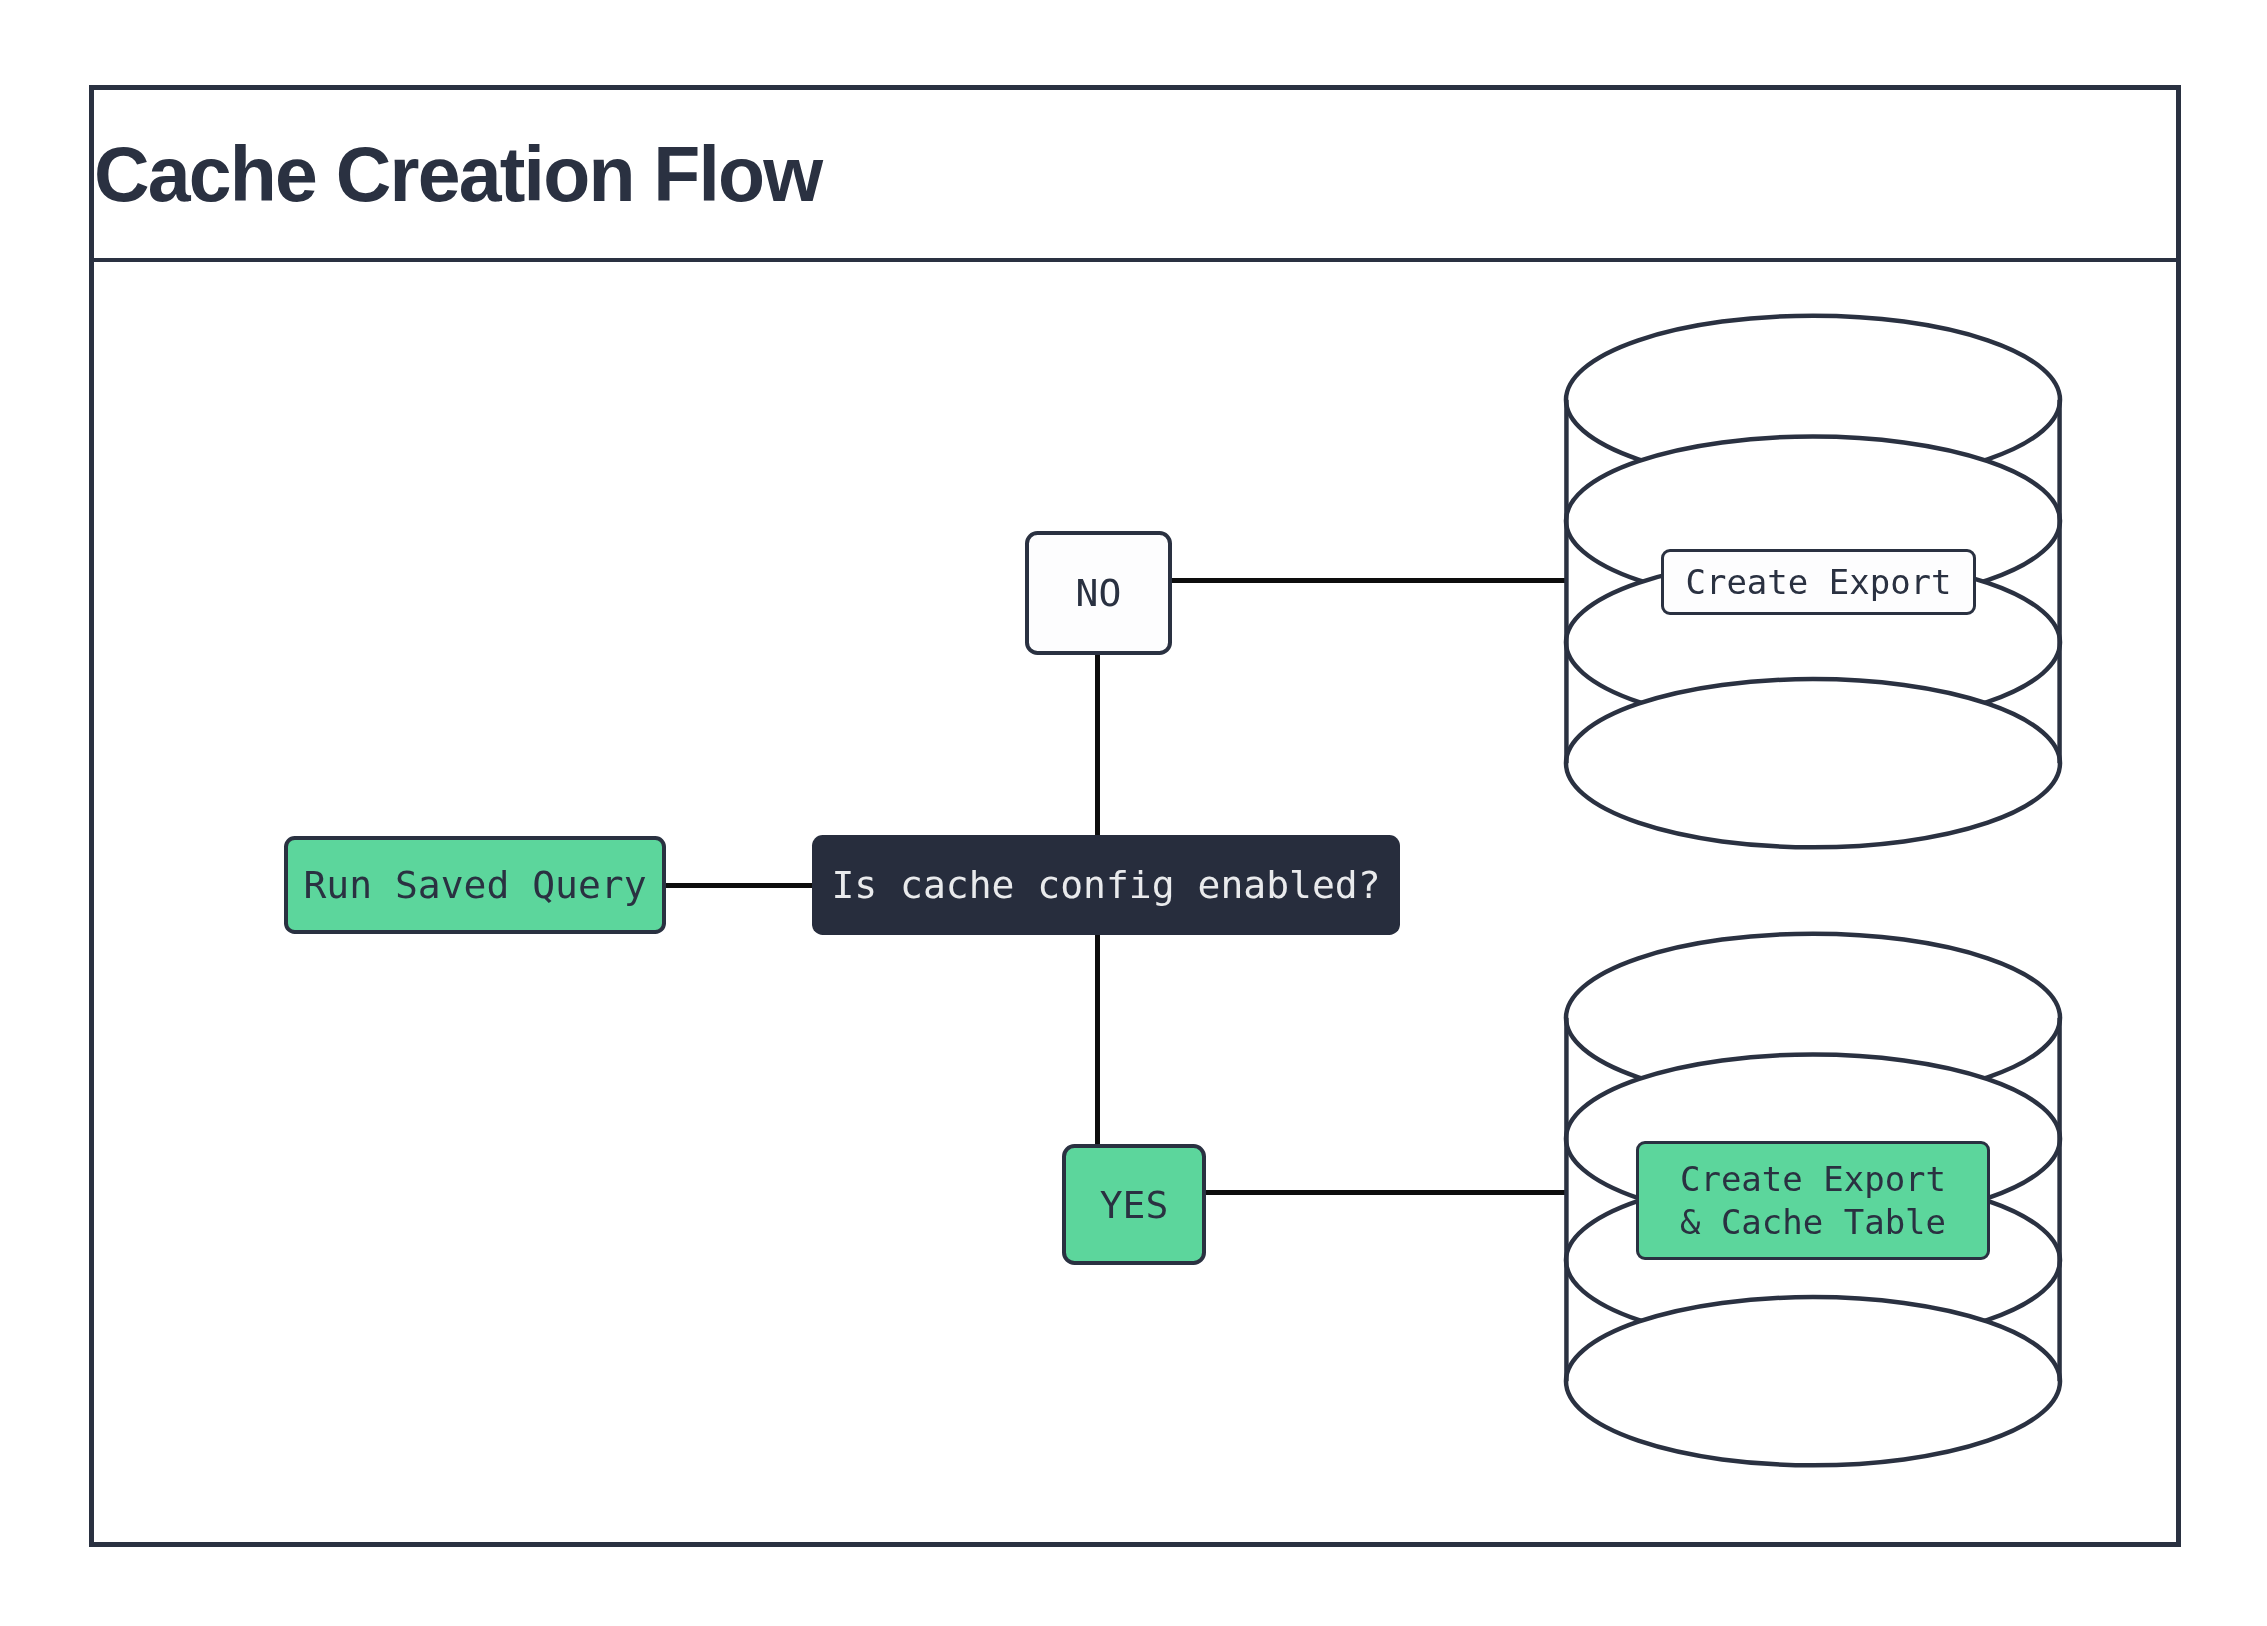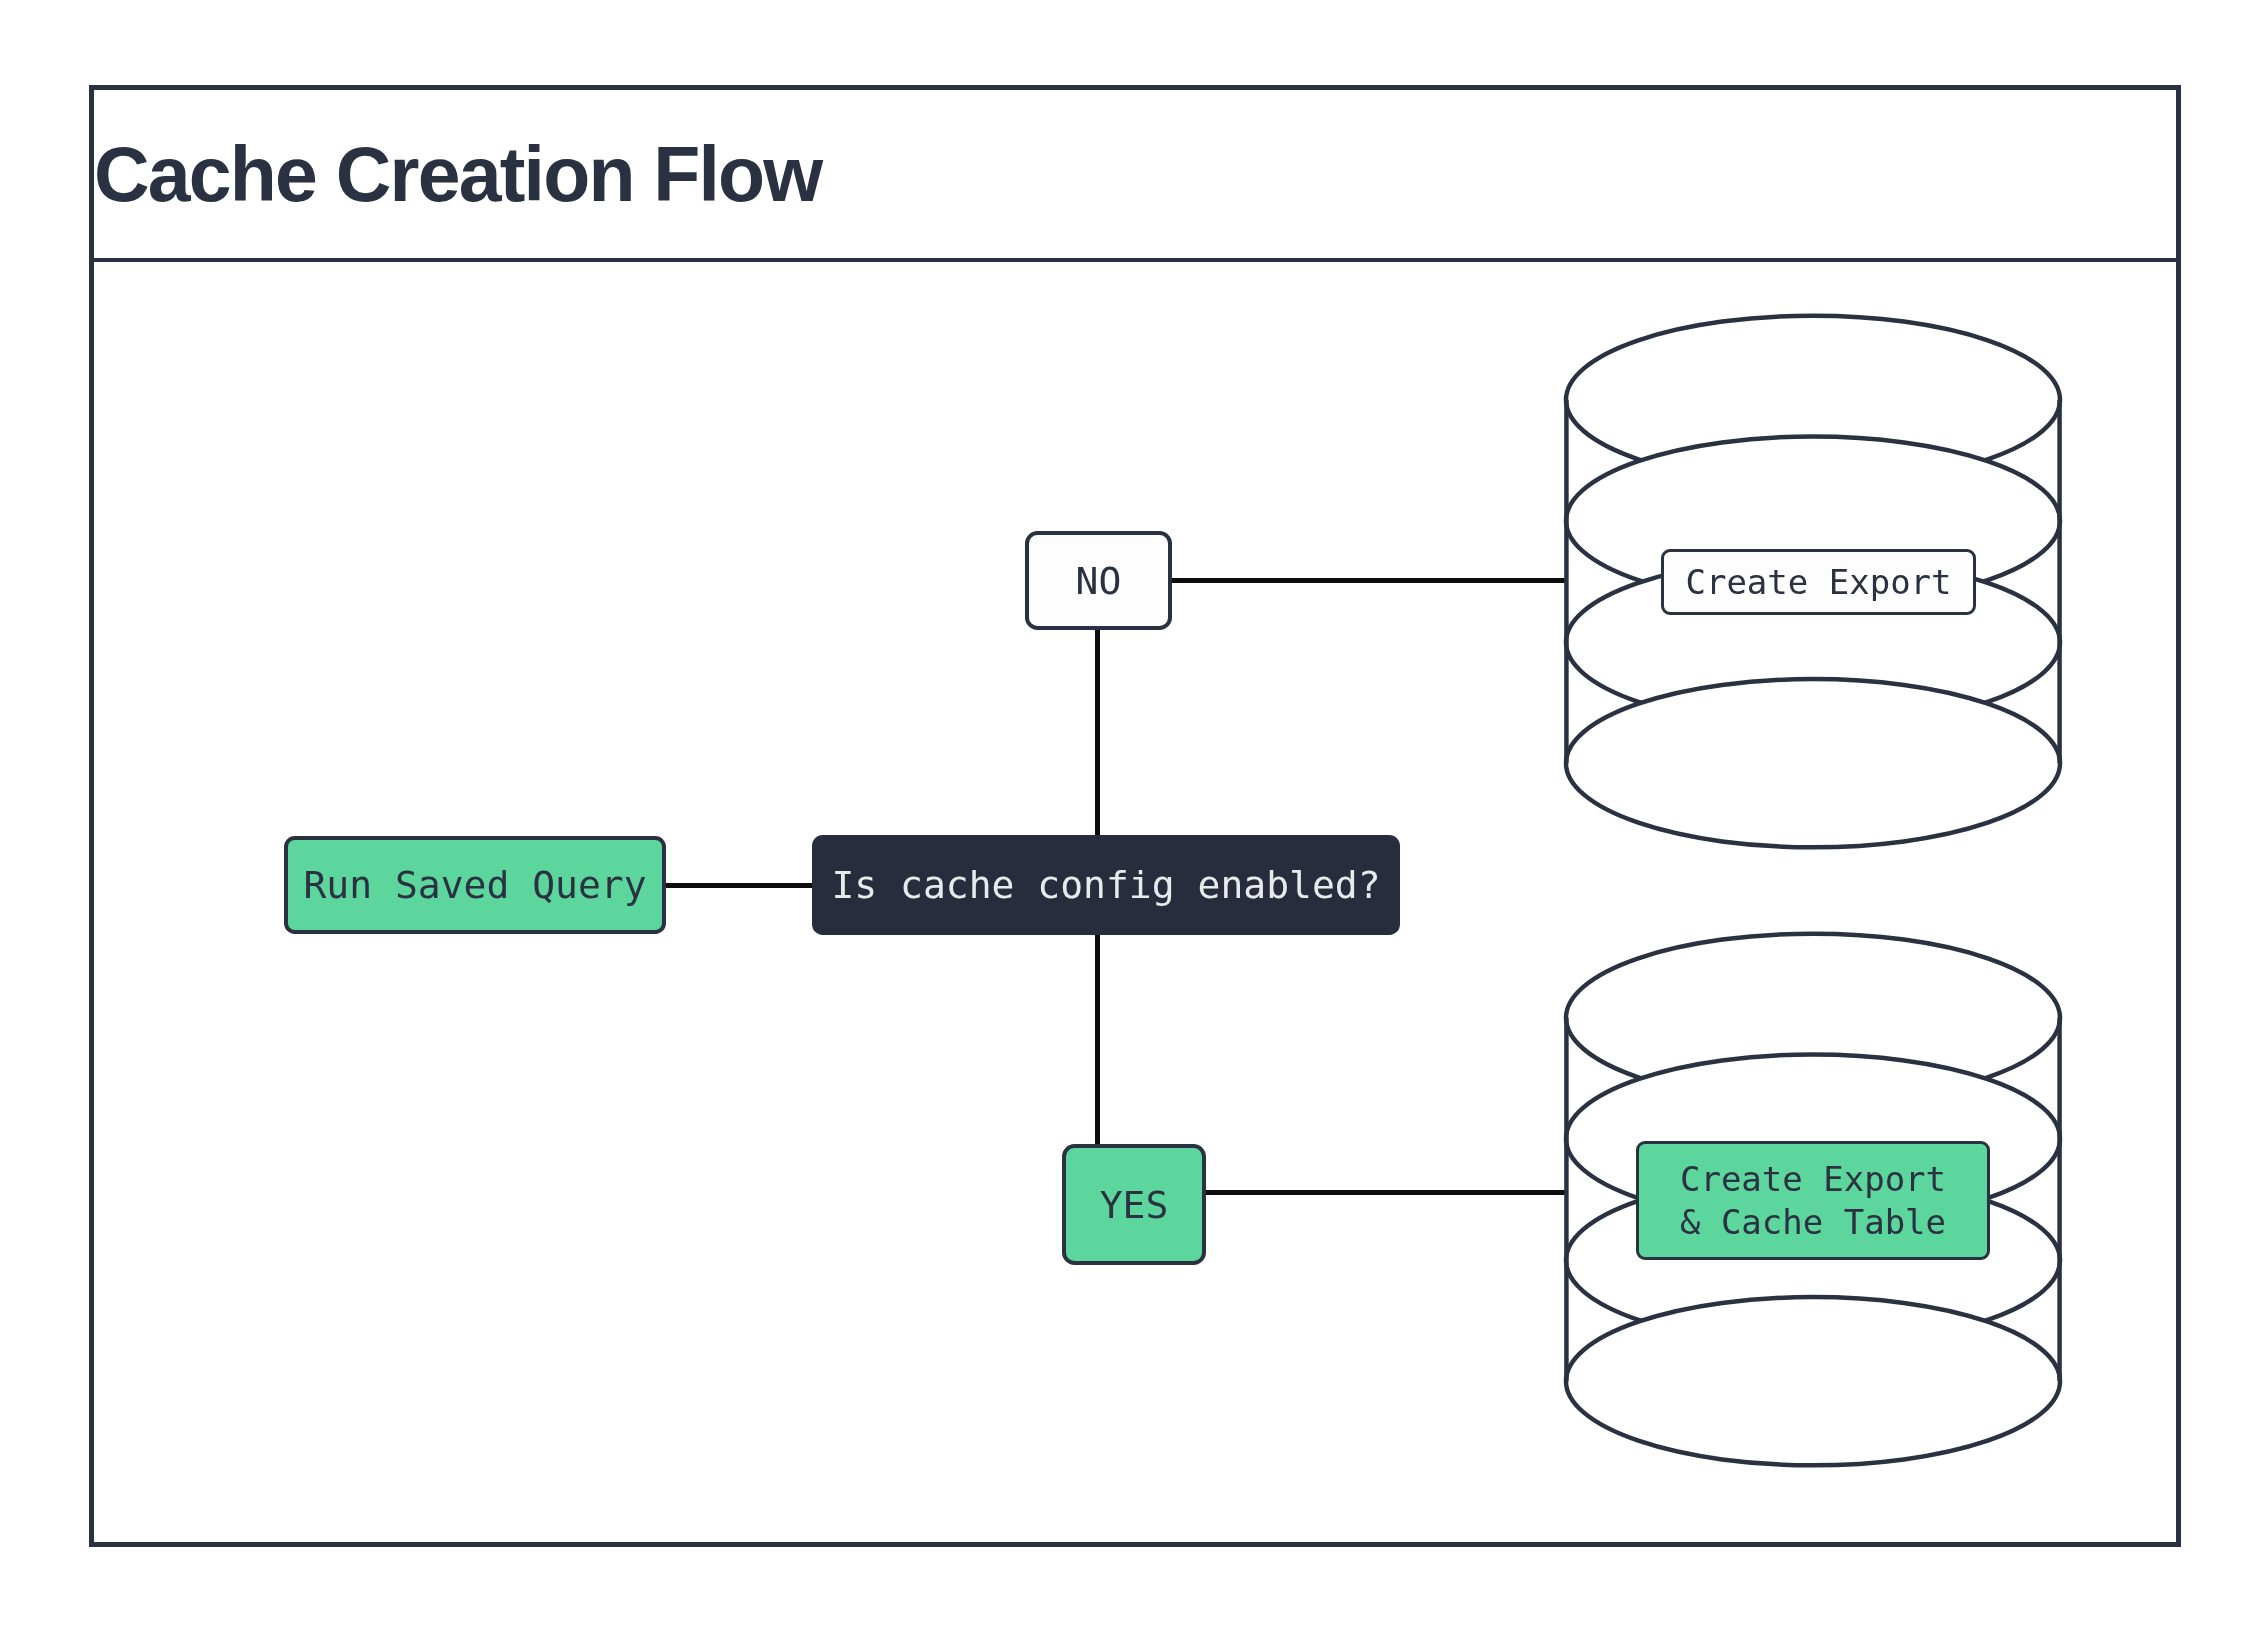--- a/index.html
+++ b/index.html
@@ -71,21 +71,21 @@
     font-size:38px;
   }
   .node-decision{
     left:812px; top:835px; width:588px; height:100px;
     background:var(--decision-bg);
     border-radius:10.7px;
     color:var(--decision-text);
     font-size:38px;
   }
   .node-no{
-    left:1025px; top:531px; width:147px; height:99px;
+    left:1025px; top:531px; width:147px; height:124px;
     background:var(--node-white);
     border:4.5px solid var(--ink);
     border-radius:12.5px;
     font-size:38px;
   }
   .node-yes{
     left:1026px; top:1144px; width:144px; height:121px;
     background:var(--green);
     border:4.5px solid var(--ink);
     border-radius:12.5px;

